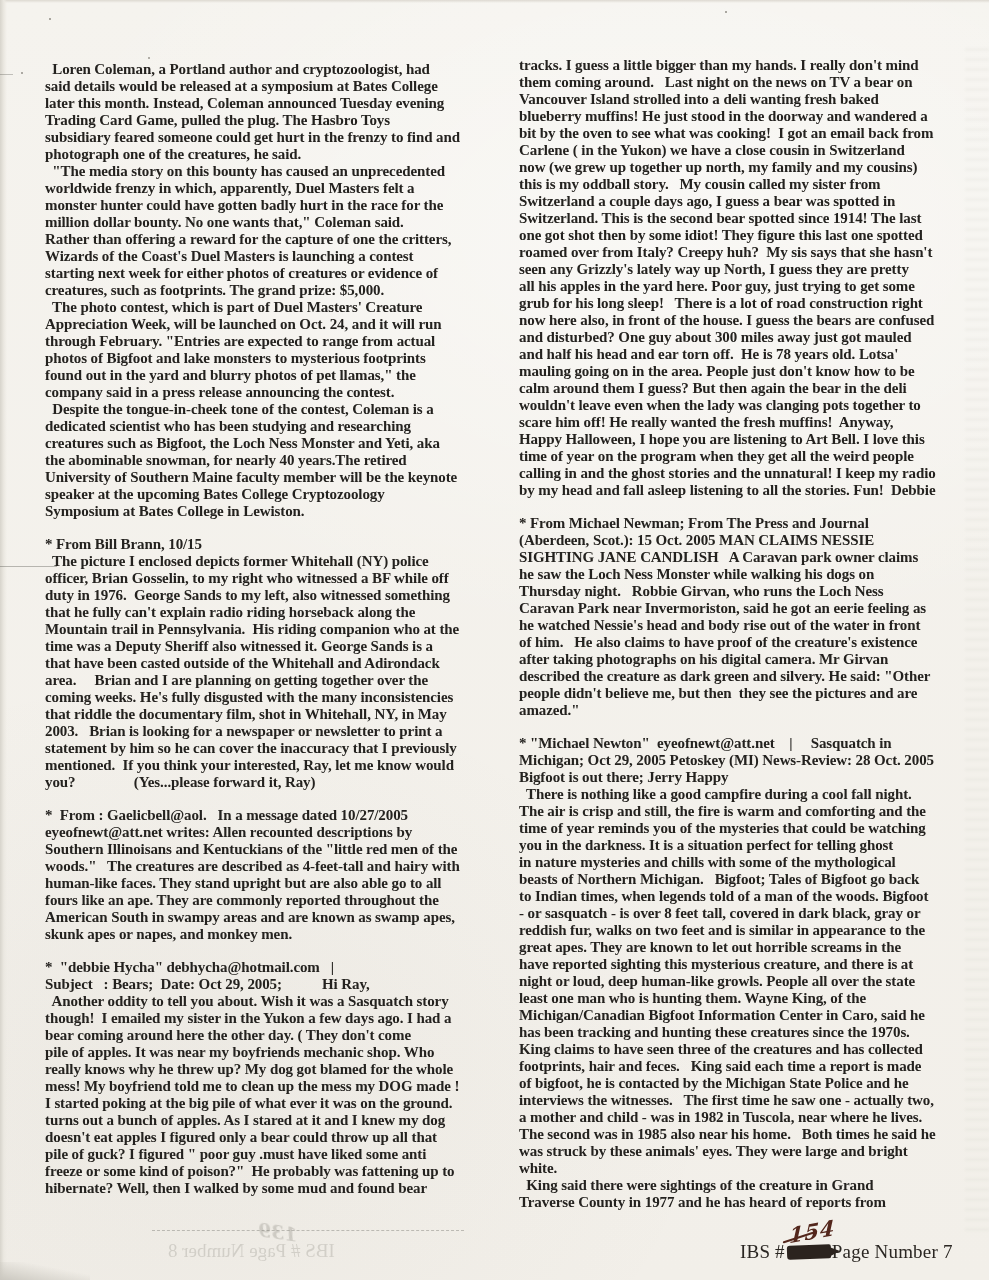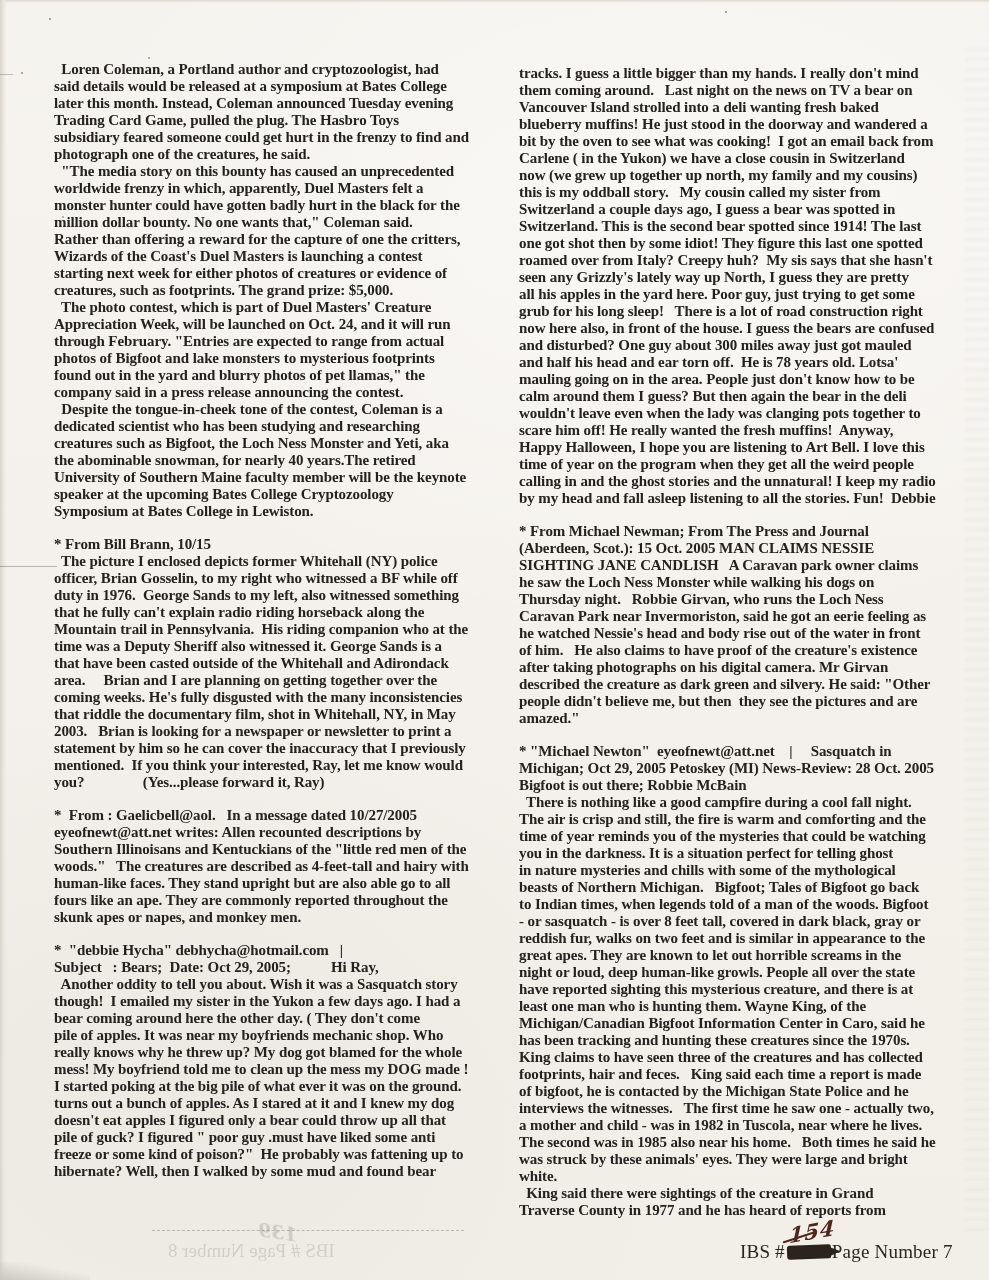--- a/index.html
+++ b/index.html
@@ -57,33 +57,33 @@
 
   <div class="edge-top"></div>
   <div class="edge-left"></div>
   <div class="corner-shadow"></div>
   <div class="ghost-margin"></div>
   <div class="artifact-line-1"></div>
   <div class="artifact-line-2"></div>
   <div class="crease"></div>
   <div class="specks"></div>
 
-  <div class="col" style="left: 54px; top: 61px;">
+  <div class="col" style="left: 45px; top: 61px;">
       <div class="block">
         <div class="line">  Loren Coleman, a Portland author and cryptozoologist, had</div>
         <div class="line">said details would be released at a symposium at Bates College</div>
         <div class="line">later this month. Instead, Coleman announced Tuesday evening</div>
         <div class="line">Trading Card Game, pulled the plug. The Hasbro Toys</div>
         <div class="line">subsidiary feared someone could get hurt in the frenzy to find and</div>
         <div class="line">photograph one of the creatures, he said.</div>
       </div>
       <div class="block">
         <div class="line">  "The media story on this bounty has caused an unprecedented</div>
         <div class="line">worldwide frenzy in which, apparently, Duel Masters felt a</div>
-        <div class="line">monster hunter could have gotten badly hurt in the black for the</div>
+        <div class="line">monster hunter could have gotten badly hurt in the race for the</div>
         <div class="line">million dollar bounty. No one wants that," Coleman said.</div>
         <div class="line">Rather than offering a reward for the capture of one the critters,</div>
         <div class="line">Wizards of the Coast's Duel Masters is launching a contest</div>
         <div class="line">starting next week for either photos of creatures or evidence of</div>
         <div class="line">creatures, such as footprints. The grand prize: $5,000.</div>
       </div>
       <div class="block">
         <div class="line">  The photo contest, which is part of Duel Masters' Creature</div>
         <div class="line">Appreciation Week, will be launched on Oct. 24, and it will run</div>
         <div class="line">through February. "Entries are expected to range from actual</div>
@@ -119,20 +119,21 @@
         <div class="line">mentioned.  If you think your interested, Ray, let me know would</div>
         <div class="line">you?                (Yes...please forward it, Ray)</div>
       </div>
       <div class="block gap">
         <div class="line">*  From : Gaelicbell@aol.   In a message dated 10/27/2005</div>
         <div class="line">eyeofnewt@att.net writes: Allen recounted descriptions by</div>
         <div class="line">Southern Illinoisans and Kentuckians of the "little red men of the</div>
         <div class="line">woods."   The creatures are described as 4-feet-tall and hairy with</div>
         <div class="line">human-like faces. They stand upright but are also able go to all</div>
         <div class="line">fours like an ape. They are commonly reported throughout the</div>
+        <div class="line">American South in swampy areas and are known as swamp apes,</div>
         <div class="line">skunk apes or napes, and monkey men.</div>
       </div>
       <div class="block gap">
         <div class="line">*  "debbie Hycha" debhycha@hotmail.com   |</div>
         <div class="line">Subject   : Bears;  Date: Oct 29, 2005;           Hi Ray,</div>
       </div>
       <div class="block">
         <div class="line">  Another oddity to tell you about. Wish it was a Sasquatch story</div>
         <div class="line">though!  I emailed my sister in the Yukon a few days ago. I had a</div>
         <div class="line">bear coming around here the other day. ( They don't come</div>
@@ -140,21 +141,21 @@
         <div class="line">really knows why he threw up? My dog got blamed for the whole</div>
         <div class="line">mess! My boyfriend told me to clean up the mess my DOG made !</div>
         <div class="line">I started poking at the big pile of what ever it was on the ground.</div>
         <div class="line">turns out a bunch of apples. As I stared at it and I knew my dog</div>
         <div class="line">doesn't eat apples I figured only a bear could throw up all that</div>
         <div class="line">pile of guck? I figured " poor guy .must have liked some anti</div>
         <div class="line">freeze or some kind of poison?"  He probably was fattening up to</div>
         <div class="line">hibernate? Well, then I walked by some mud and found bear</div>
       </div>
     </div>
-  <div class="col" style="left: 519px; top: 57px; margin-top: 8px;">
+  <div class="col" style="left: 519px; top: 57px;">
       <div class="block">
         <div class="line">tracks. I guess a little bigger than my hands. I really don't mind</div>
         <div class="line">them coming around.   Last night on the news on TV a bear on</div>
         <div class="line">Vancouver Island strolled into a deli wanting fresh baked</div>
         <div class="line">blueberry muffins! He just stood in the doorway and wandered a</div>
         <div class="line">bit by the oven to see what was cooking!  I got an email back from</div>
         <div class="line">Carlene ( in the Yukon) we have a close cousin in Switzerland</div>
         <div class="line">now (we grew up together up north, my family and my cousins)</div>
         <div class="line">this is my oddball story.   My cousin called my sister from</div>
         <div class="line">Switzerland a couple days ago, I guess a bear was spotted in</div>
@@ -186,35 +187,35 @@
         <div class="line">he watched Nessie's head and body rise out of the water in front</div>
         <div class="line">of him.   He also claims to have proof of the creature's existence</div>
         <div class="line">after taking photographs on his digital camera. Mr Girvan</div>
         <div class="line">described the creature as dark green and silvery. He said: "Other</div>
         <div class="line">people didn't believe me, but then  they see the pictures and are</div>
         <div class="line">amazed."</div>
       </div>
       <div class="block gap">
         <div class="line">* "Michael Newton"  eyeofnewt@att.net    |     Sasquatch in</div>
         <div class="line">Michigan; Oct 29, 2005 Petoskey (MI) News-Review: 28 Oct. 2005</div>
-        <div class="line">Bigfoot is out there; Robbie McBain</div>
+        <div class="line">Bigfoot is out there; Jerry Happy</div>
       </div>
       <div class="block">
         <div class="line">  There is nothing like a good campfire during a cool fall night.</div>
         <div class="line">The air is crisp and still, the fire is warm and comforting and the</div>
         <div class="line">time of year reminds you of the mysteries that could be watching</div>
         <div class="line">you in the darkness. It is a situation perfect for telling ghost</div>
         <div class="line">in nature mysteries and chills with some of the mythological</div>
         <div class="line">beasts of Northern Michigan.   Bigfoot; Tales of Bigfoot go back</div>
         <div class="line">to Indian times, when legends told of a man of the woods. Bigfoot</div>
         <div class="line">- or sasquatch - is over 8 feet tall, covered in dark black, gray or</div>
         <div class="line">reddish fur, walks on two feet and is similar in appearance to the</div>
         <div class="line">great apes. They are known to let out horrible screams in the</div>
+        <div class="line">have reported sighting this mysterious creature, and there is at</div>
         <div class="line">night or loud, deep human-like growls. People all over the state</div>
-        <div class="line">have reported sighting this mysterious creature, and there is at</div>
         <div class="line">least one man who is hunting them. Wayne King, of the</div>
         <div class="line">Michigan/Canadian Bigfoot Information Center in Caro, said he</div>
         <div class="line">has been tracking and hunting these creatures since the 1970s.</div>
         <div class="line">King claims to have seen three of the creatures and has collected</div>
         <div class="line">footprints, hair and feces.   King said each time a report is made</div>
         <div class="line">of bigfoot, he is contacted by the Michigan State Police and he</div>
         <div class="line">interviews the witnesses.   The first time he saw one - actually two,</div>
         <div class="line">a mother and child - was in 1982 in Tuscola, near where he lives.</div>
         <div class="line">The second was in 1985 also near his home.   Both times he said he</div>
         <div class="line">was struck by these animals' eyes. They were large and bright</div>

